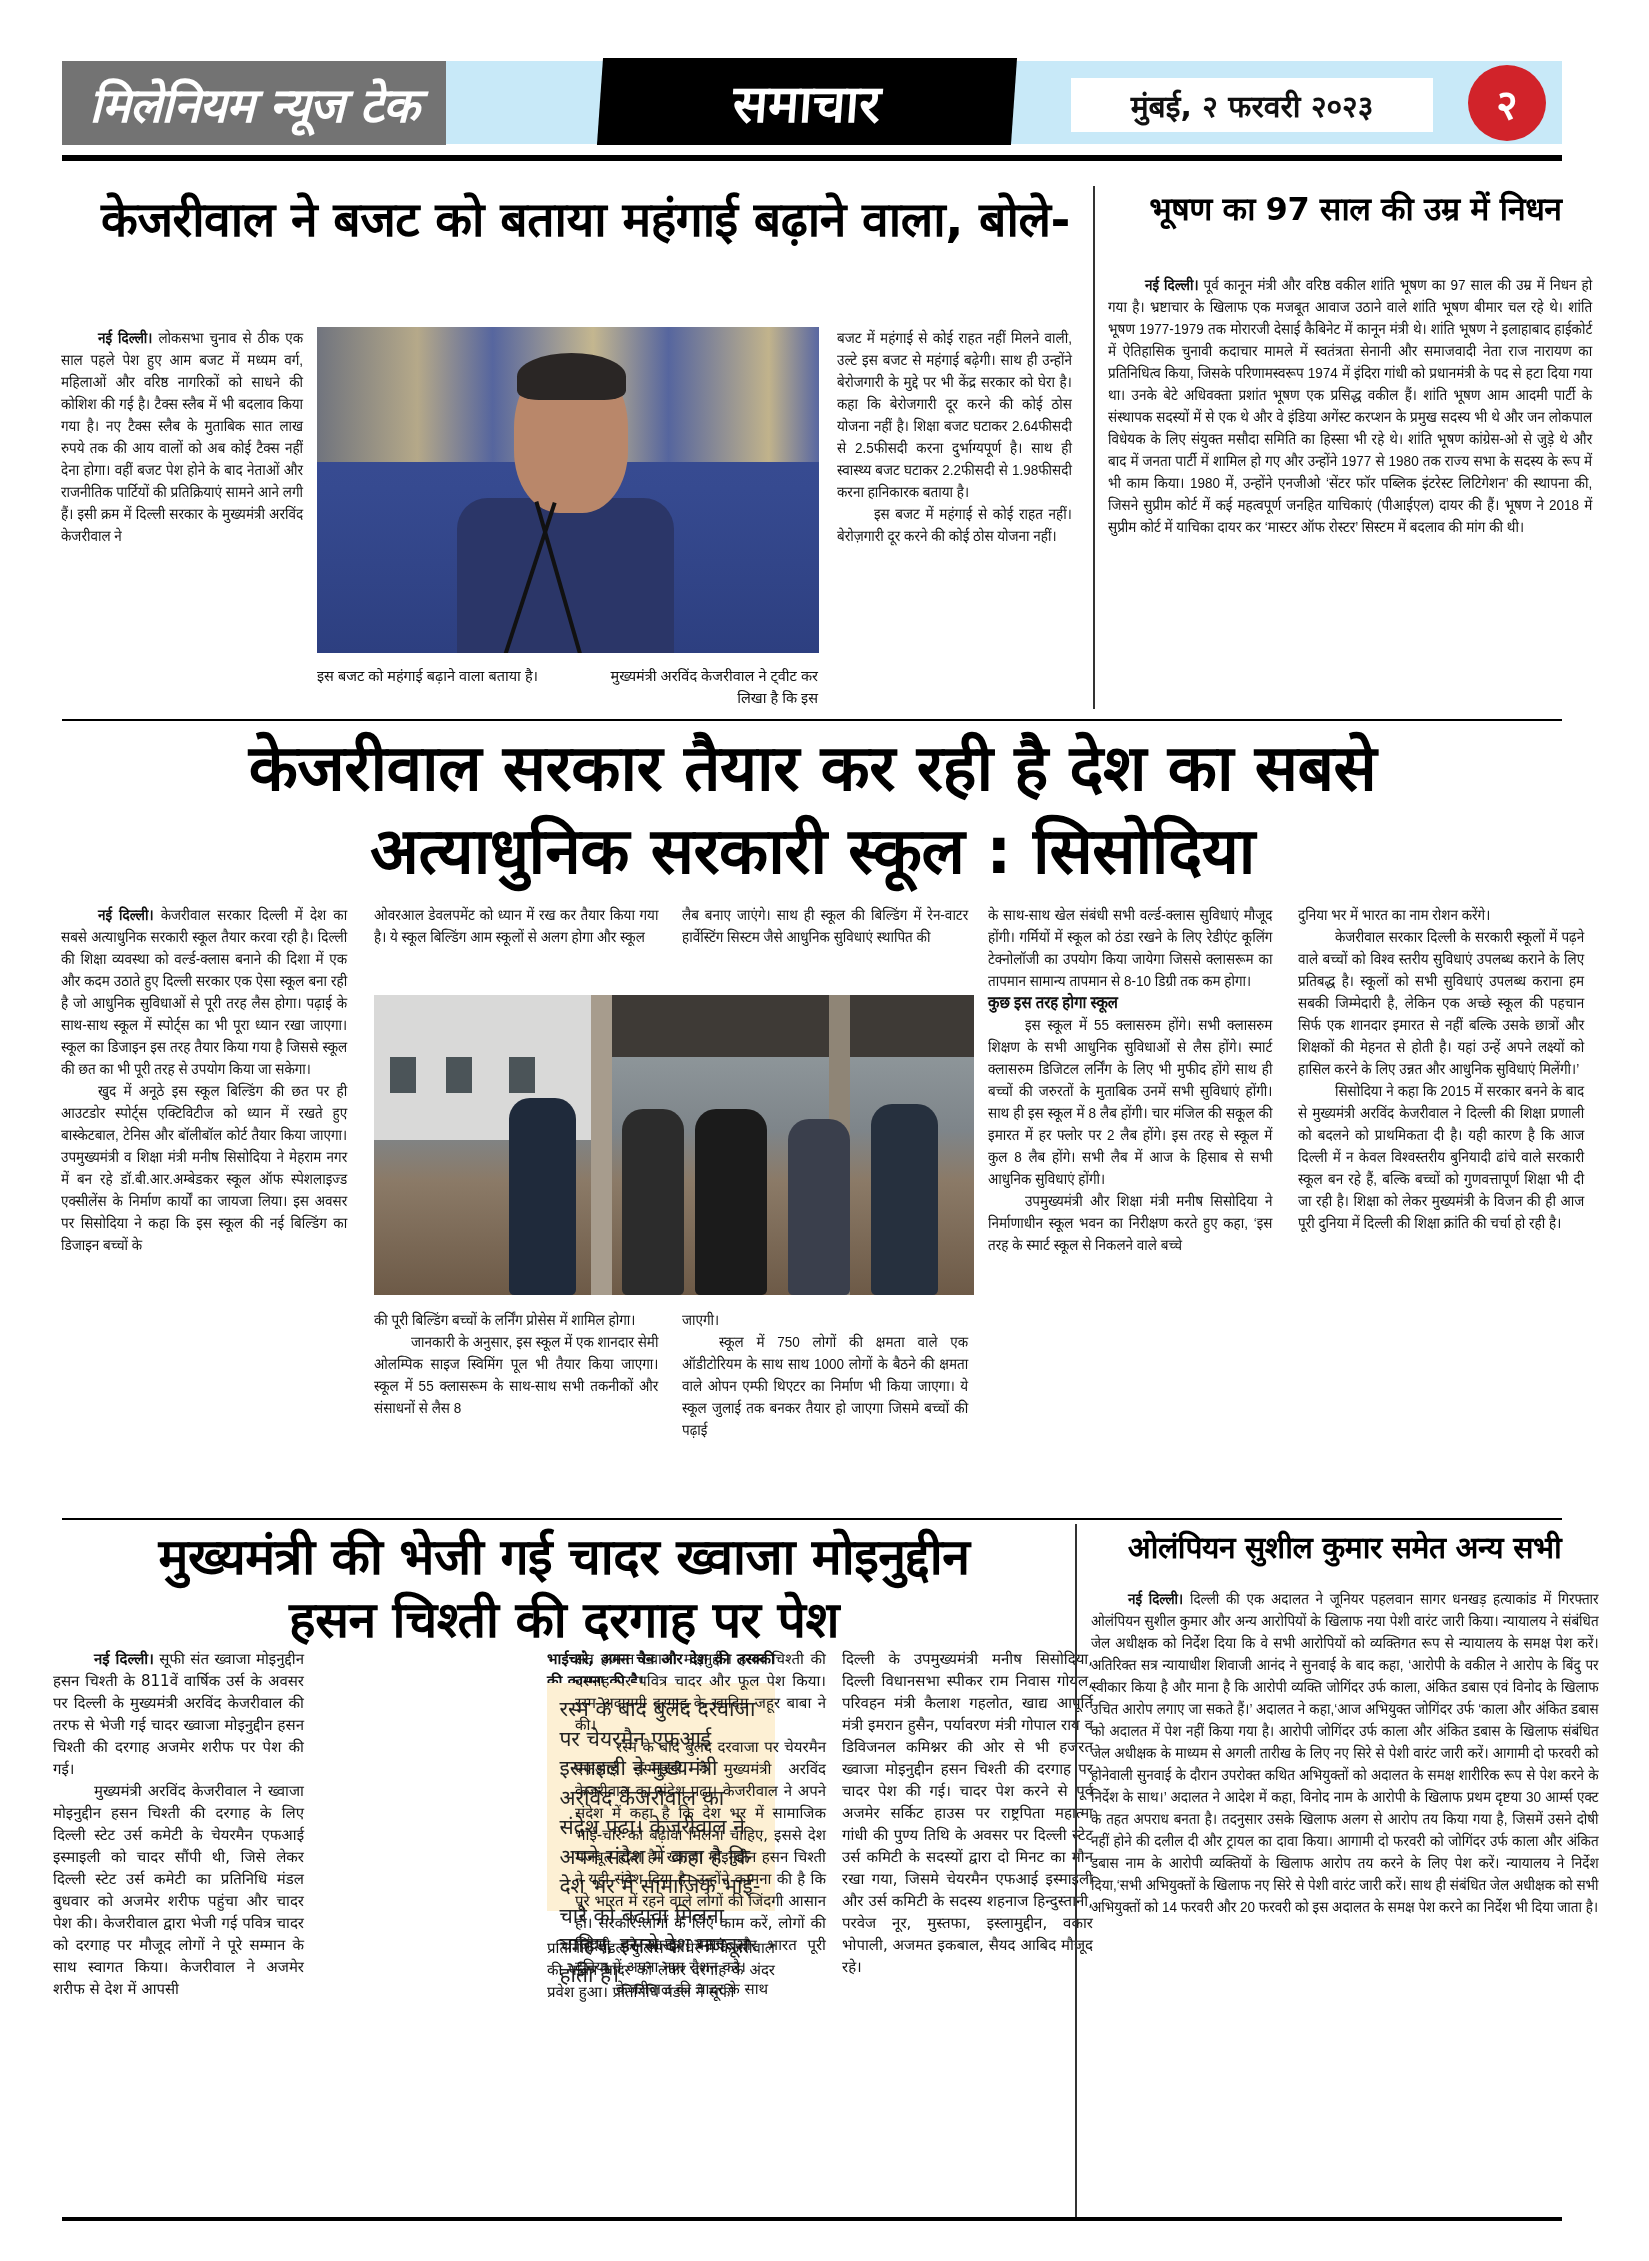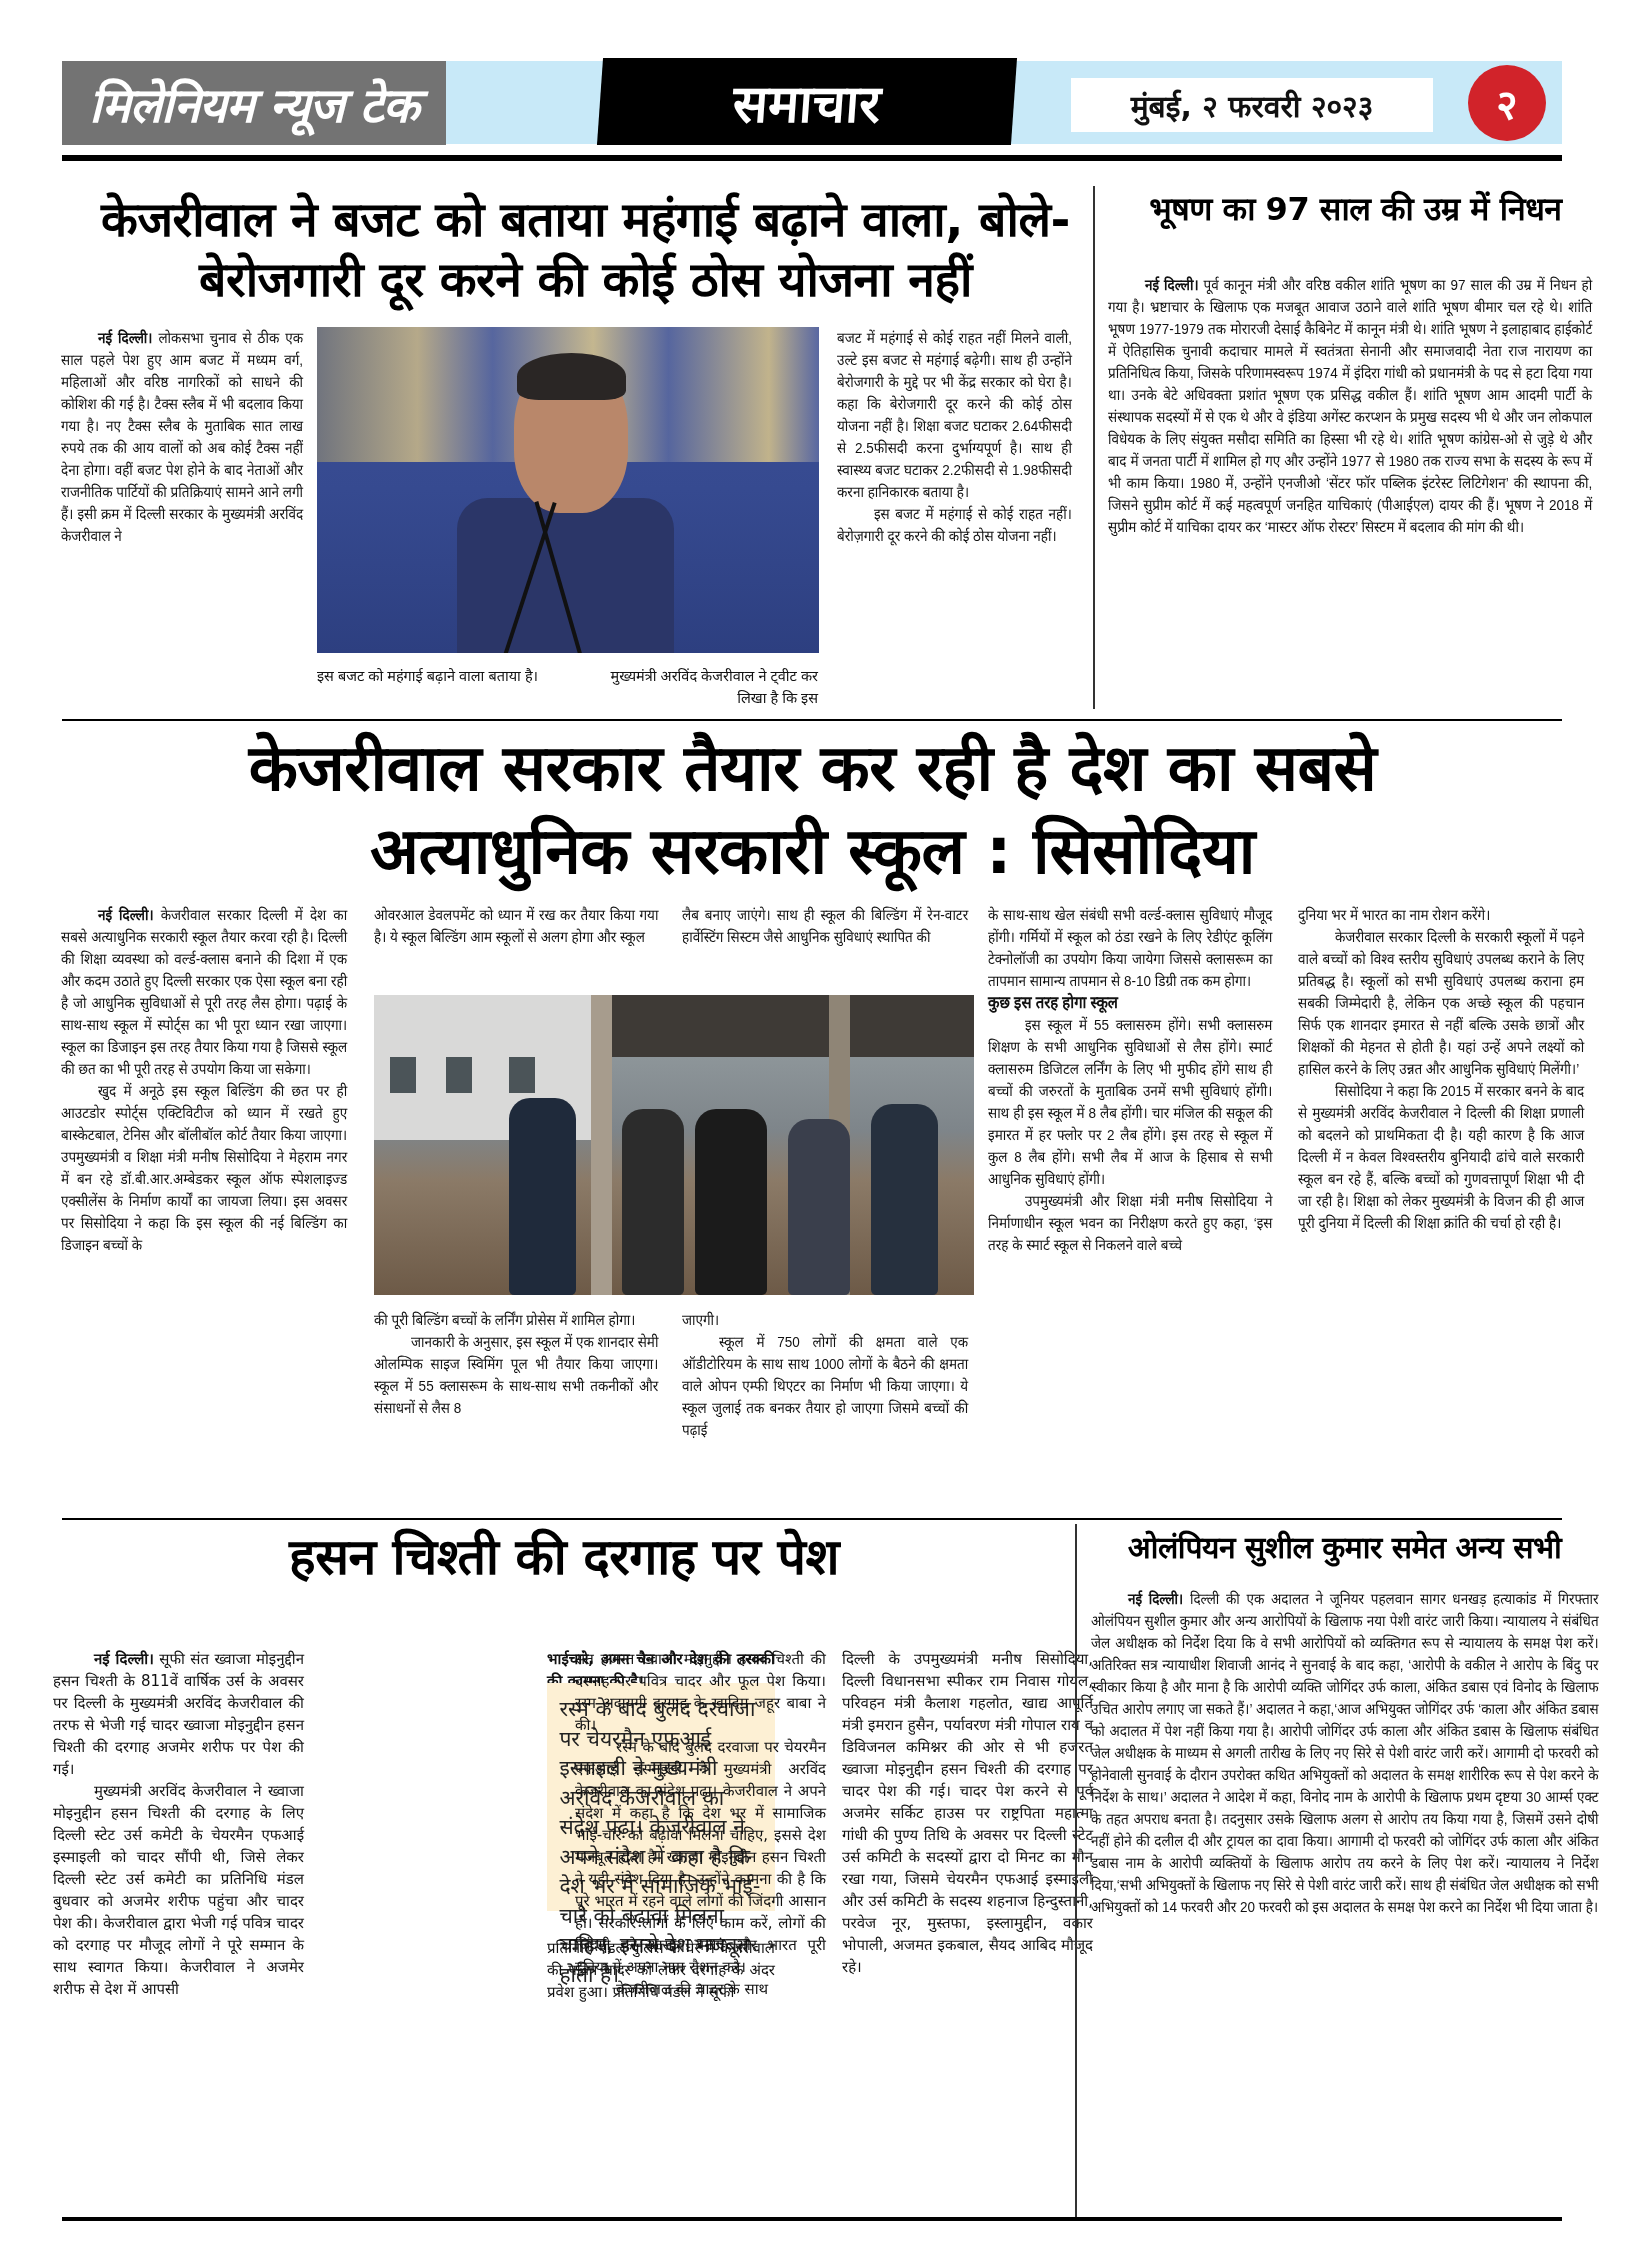--- a/index.html
+++ b/index.html
@@ -53,21 +53,20 @@
 
 <div class="abs mast"></div>
 <div class="abs logo">मिलेनियम न्यूज टेक</div>
 <div class="abs section">समाचार</div>
 <div class="abs datebox">मुंबई, २ फरवरी २०२३</div>
 <div class="abs pageno">२</div>
 <div class="abs rule-thick" style="top:155px;"></div>
 
 <div class="abs headline h1" style="left:71px; top:189px; width:1029px;">
   <div>केजरीवाल ने बजट को बताया महंगाई बढ़ाने वाला, बोले-</div>
-  <div>बेरोजगारी दूर करने की कोई ठोस योजना नहीं</div>
 </div>
 
 <div class="abs col tight" style="left:61px; top:327px; width:269px; height:372px;">
   <p class="ind"><span class="dateline">नई दिल्ली।</span> <span>लोकसभा चुनाव से ठीक एक साल पहले पेश हुए आम बजट में मध्यम वर्ग, महिलाओं और वरिष्ठ नागरिकों को साधने की कोशिश की गई है। टैक्स स्लैब में भी बदलाव किया गया है। नए टैक्स स्लैब के मुताबिक सात लाख रुपये तक की आय वालों को अब कोई टैक्स नहीं देना होगा। वहीं बजट पेश होने के बाद नेताओं और राजनीतिक पार्टियों की प्रतिक्रियाएं सामने आने लगी हैं। इसी क्रम में दिल्ली सरकार के मुख्यमंत्री अरविंद केजरीवाल ने</span></p>
 </div>
 
 <div class="abs photo1">
   <div class="band"></div>
   <div class="person">
     <div class="shirt"></div>
@@ -146,20 +145,21 @@
 </div>
 <div class="abs col tight" style="left:1298px; top:904px; width:318px; height:605px;">
   <p><span>दुनिया भर में भारत का नाम रोशन करेंगे।</span></p>
   <p class="ind"><span>केजरीवाल सरकार दिल्ली के सरकारी स्कूलों में पढ़ने वाले बच्चों को विश्व स्तरीय सुविधाएं उपलब्ध कराने के लिए प्रतिबद्ध है। स्कूलों को सभी सुविधाएं उपलब्ध कराना हम सबकी जिम्मेदारी है, लेकिन एक अच्छे स्कूल की पहचान सिर्फ एक शानदार इमारत से नहीं बल्कि उसके छात्रों और शिक्षकों की मेहनत से होती है। यहां उन्हें अपने लक्ष्यों को हासिल करने के लिए उन्नत और आधुनिक सुविधाएं मिलेंगी।’</span></p>
   <p class="ind"><span>सिसोदिया ने कहा कि 2015 में सरकार बनने के बाद से मुख्यमंत्री अरविंद केजरीवाल ने दिल्ली की शिक्षा प्रणाली को बदलने को प्राथमिकता दी है। यही कारण है कि आज दिल्ली में न केवल विश्वस्तरीय बुनियादी ढांचे वाले सरकारी स्कूल बन रहे हैं, बल्कि बच्चों को गुणवत्तापूर्ण शिक्षा भी दी जा रही है। शिक्षा को लेकर मुख्यमंत्री के विजन की ही आज पूरी दुनिया में दिल्ली की शिक्षा क्रांति की चर्चा हो रही है।</span></p>
 </div>
 
 <div class="abs rule-thin" style="left:62px; top:1518px; width:1500px;"></div>
 
 <div class="abs headline h1" style="left:57px; top:1526px; width:1014px; font-size:50px;">
+  <div>मुख्यमंत्री की भेजी गई चादर ख्वाजा मोइनुद्दीन</div>
   <div>हसन चिश्ती की दरगाह पर पेश</div>
 </div>
 
 <div class="abs col" style="left:53px; top:1648px; width:251px; height:564px; font-size:15px; line-height:22px;">
   <p class="ind"><span class="dateline">नई दिल्ली।</span> <span>सूफी संत ख्वाजा मोइनुद्दीन हसन चिश्ती के 811वें वार्षिक उर्स के अवसर पर दिल्ली के मुख्यमंत्री अरविंद केजरीवाल की तरफ से भेजी गई चादर ख्वाजा मोइनुद्दीन हसन चिश्ती की दरगाह अजमेर शरीफ पर पेश की गई।</span></p>
   <p class="ind"><span>मुख्यमंत्री अरविंद केजरीवाल ने ख्वाजा मोइनुद्दीन हसन चिश्ती की दरगाह के लिए दिल्ली स्टेट उर्स कमेटी के चेयरमैन एफआई इस्माइली को चादर सौंपी थी, जिसे लेकर दिल्ली स्टेट उर्स कमेटी का प्रतिनिधि मंडल बुधवार को अजमेर शरीफ पहुंचा और चादर पेश की। केजरीवाल द्वारा भेजी गई पवित्र चादर को दरगाह पर मौजूद लोगों ने पूरे सम्मान के साथ स्वागत किया। केजरीवाल ने अजमेर शरीफ से देश में आपसी</span></p>
 </div>
 
 <div class="abs col" style="left:547px; top:1648px; width:228px; font-size:15px; line-height:22px;font-weight:bold;">
   <p><span>भाईचारे, अमन चैन और देश की तरक्की की कामना की है।</span></p>

